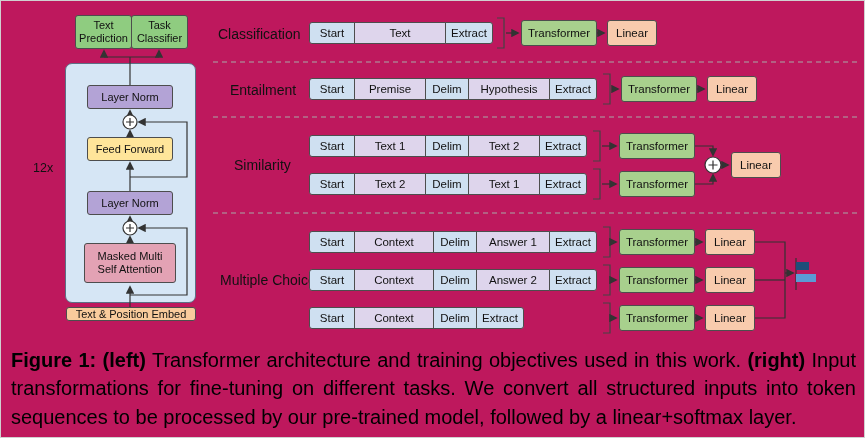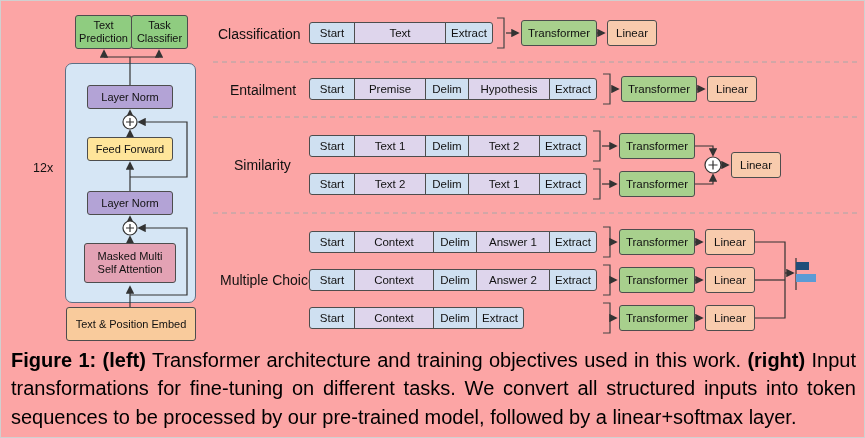--- a/index.html
+++ b/index.html
@@ -1,18 +1,18 @@
 <!DOCTYPE html>
 <html style="--token-blue: #cfe0f1; --token-purple: #ded5ec; --transformer-green: #a8d08d; --linear-orange: #f8cbad; --classifier-green: #8fcc80; --container-blue: #d6e6f5; --layer-norm-purple: #b3a3d6; --feed-forward-yellow: #ffe59a; --attention-pink: #e3a2b4; --embed-orange: #f9cb9c; --softmax-bar-dark: #1f4e79; --softmax-bar-light: #5b9bd5;"><head>
 <meta charset="utf-8">
 <style>
   * { margin:0; padding:0; box-sizing:border-box; }
   html,body { background:#fff; }
   .page {
-    position:relative; width:865px; height:438px; background:#fca5a5;
+    position:relative; width:865px; height:438px; background:#be185d;
     border:1px solid #d0d0d0; overflow:hidden;
     font-family:"Liberation Sans", sans-serif;
   }
   .figure-area { position:absolute; left:0; top:0; width:865px; height:340px; }
   svg.wires { position:absolute; left:0; top:0; pointer-events:none; }
   .wire { stroke:#333; stroke-width:1.2; fill:none; }
   .dash { stroke:#a8a8a8; stroke-width:1; stroke-dasharray:5 4; }
   .bracket { stroke:#444; stroke-width:1.2; fill:none; }
   .addc { fill:#fff; stroke:#333; stroke-width:1.2; }
   .bar1 { fill:var(--softmax-bar-dark); }
@@ -143,21 +143,21 @@
     </svg>
 
     <div>
       <div class="box green" style="left:74px; top:14px; width:57px; height:34px; padding:1px 5px;">Text Prediction</div>
       <div class="box green" style="left:130px; top:14px; width:57px; height:34px; padding:1px 19px;">Task Classifier</div>
       <div class="repeat" style="left:32px; top:160px;">12x</div>
       <div class="box purple" style="left:86px; top:84px; width:86px; height:24px;">Layer Norm</div>
       <div class="box yellow" style="left:86px; top:136px; width:86px; height:24px;">Feed Forward</div>
       <div class="box purple" style="left:86px; top:190px; width:86px; height:24px;">Layer Norm</div>
       <div class="box pink" style="left:83px; top:242px; width:92px; height:40px;">Masked Multi Self Attention</div>
-      <div class="box orangebg" style="left:65px; top:306px; width:130px; height:34px;">Text &amp; Position Embed</div>
+      <div class="box orangebg" style="left:65px; top:306px; width:130px; height:14px;">Text &amp; Position Embed</div>
     </div>
 
     <div>
 
       <div class="sec-label" style="left:217px; top:25px;">Classification</div>
       <div class="sec-label" style="left:229px; top:81px;">Entailment</div>
       <div class="sec-label" style="left:233px; top:156px;">Similarity</div>
       <div class="sec-label" style="left:219px; top:271px;">Multiple Choice</div>
 
       <div class="tok-row" style="left:308px; top:21px;">

